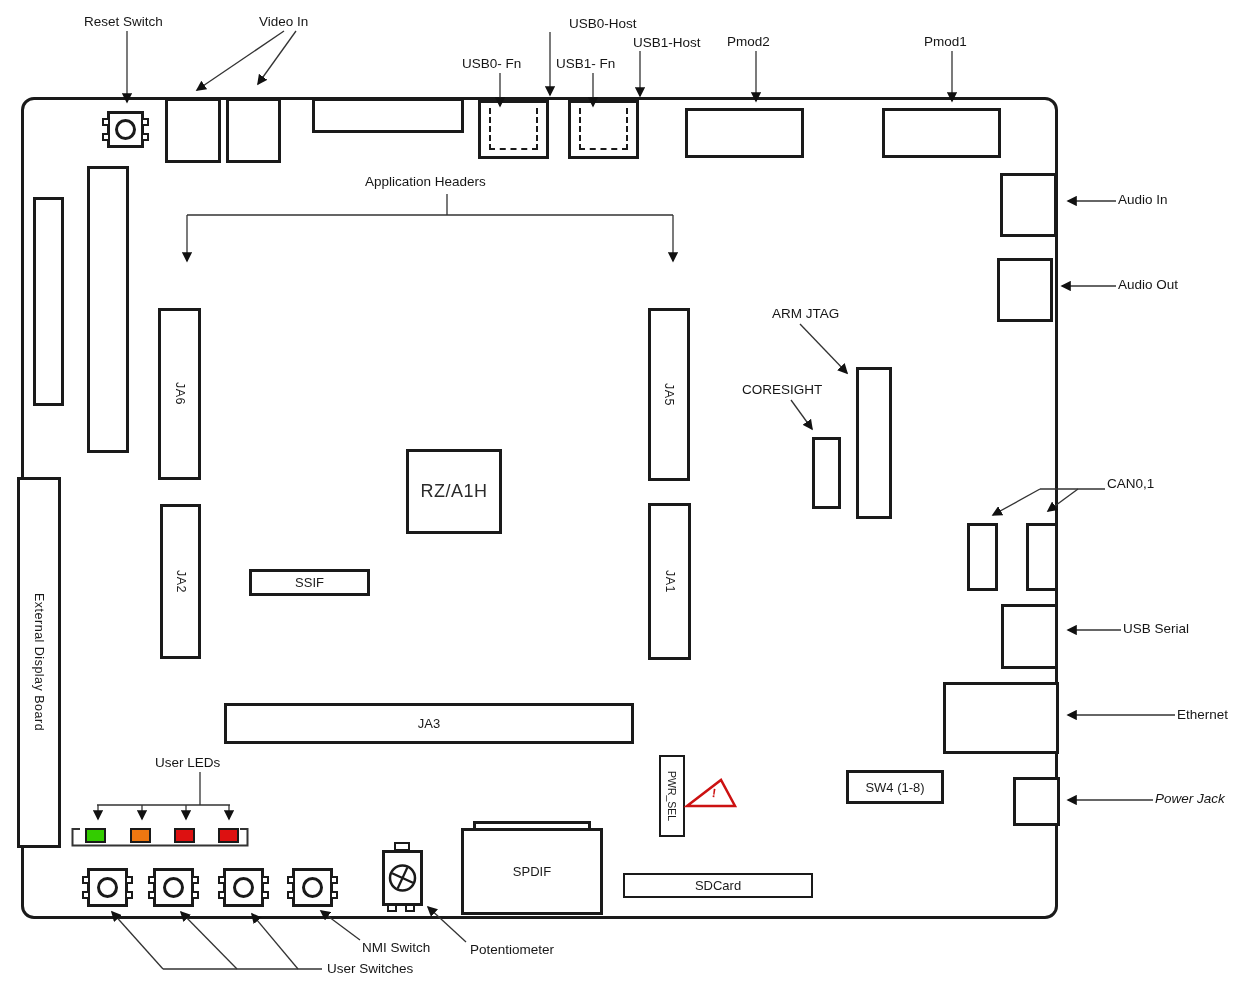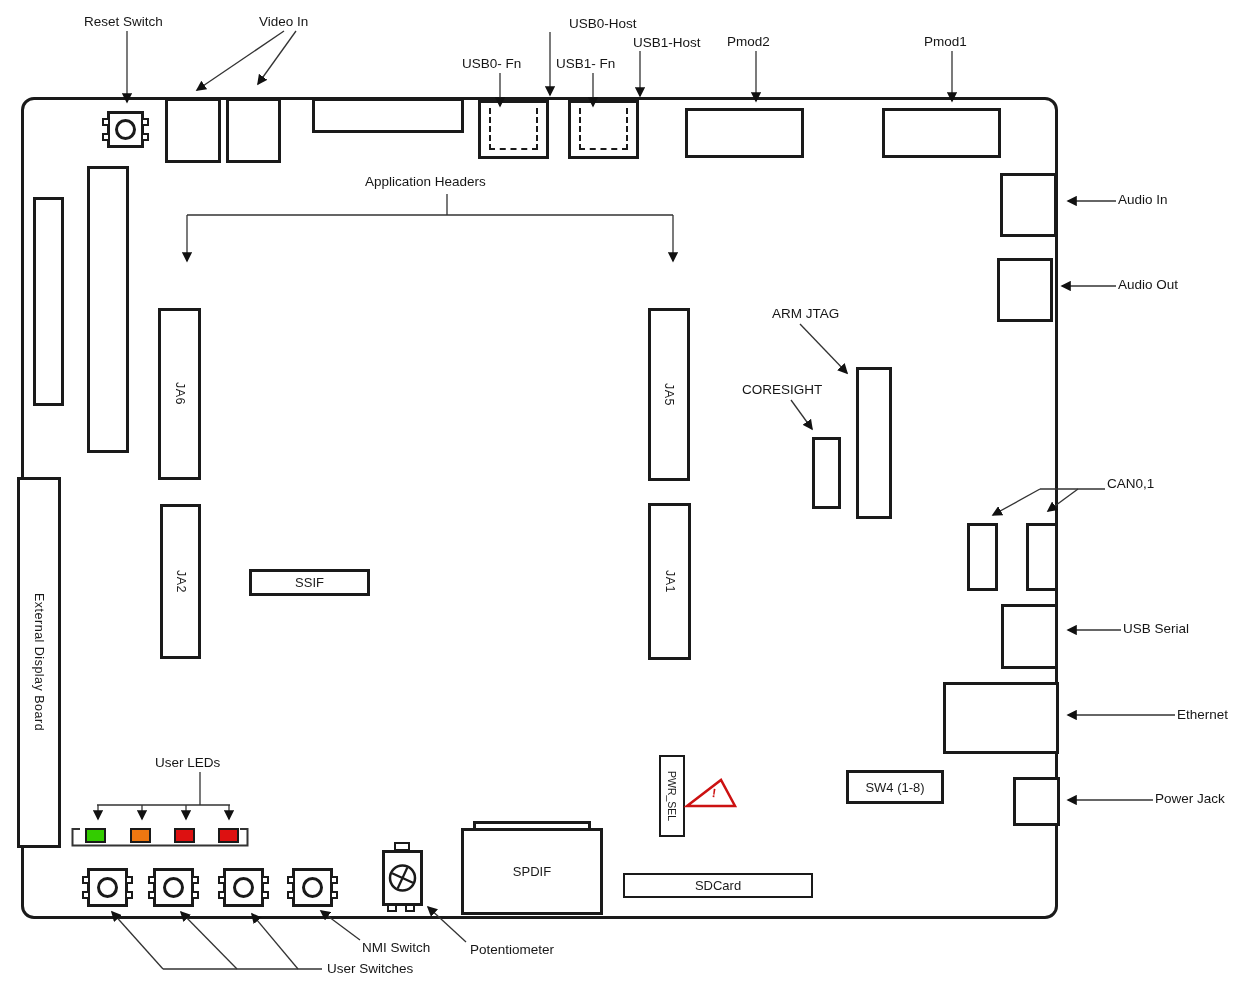--- a/index.html
+++ b/index.html
@@ -73,27 +73,33 @@
   <div class="c" style="left:648px;top:308px;width:42px;height:173px;">
     <span class="vt" style="font-size:12.5px;">JA5</span>
   </div>
   <div class="c" style="left:160px;top:504px;width:41px;height:155px;">
     <span class="vt" style="font-size:12.5px;">JA2</span>
   </div>
   <div class="c" style="left:648px;top:503px;width:43px;height:157px;">
     <span class="vt" style="font-size:12.5px;">JA1</span>
   </div>
 
+  <div class="c" style="left:406px;top:449px;width:96px;height:85px;">
+    <span class="cpu-text">RZ/A1H</span>
+  </div>
   <div class="c" style="left:249px;top:569px;width:121px;height:27px;">
     <span>SSIF</span>
   </div>
 
   <div class="c" style="left:856px;top:367px;width:36px;height:152px;"></div>
   <div class="c" style="left:812px;top:437px;width:29px;height:72px;"></div>
 
+  <div class="c" style="left:224px;top:703px;width:410px;height:41px;">
+    <span>JA3</span>
+  </div>
   <div class="c" style="left:473px;top:781px;width:118px;height:33px;margin-top:40px;">
     <span>SW6 (1-6)</span>
   </div>
   <div class="c" style="left:846px;top:770px;width:98px;height:34px;">
     <span>SW4 (1-8)</span>
   </div>
   <div class="c" style="left:461px;top:828px;width:142px;height:87px;">
     <span>SPDIF</span>
   </div>
   <div class="c thin" style="left:623px;top:873px;width:190px;height:25px;">
@@ -152,21 +158,21 @@
   <div class="lbl" style="left:727px;top:34px;">Pmod2</div>
   <div class="lbl" style="left:924px;top:34px;">Pmod1</div>
   <div class="lbl" style="left:365px;top:174px;">Application Headers</div>
   <div class="lbl" style="left:772px;top:306px;">ARM JTAG</div>
   <div class="lbl" style="left:742px;top:382px;">CORESIGHT</div>
   <div class="lbl" style="left:1118px;top:192px;">Audio In</div>
   <div class="lbl" style="left:1118px;top:277px;">Audio Out</div>
   <div class="lbl" style="left:1107px;top:476px;">CAN0,1</div>
   <div class="lbl" style="left:1123px;top:621px;">USB Serial</div>
   <div class="lbl" style="left:1177px;top:707px;">Ethernet</div>
-  <div class="lbl" style="left:1155px;top:791px;">Power Jack</div>
+  <div class="lbl" style="left:1155px;top:791px;font-style:italic;">Power Jack</div>
   <div class="lbl" style="left:155px;top:755px;">User LEDs</div>
   <div class="lbl" style="left:362px;top:940px;">NMI Switch</div>
   <div class="lbl" style="left:327px;top:961px;">User Switches</div>
   <div class="lbl" style="left:470px;top:942px;">Potentiometer</div>
 
   <svg class="overlay" width="1256" height="987">
     <defs>
       <marker id="ah" viewBox="0 0 10 10" refX="8.5" refY="5" markerWidth="8" markerHeight="8" orient="auto">
         <path d="M0,0 L10,5 L0,10 Z" fill="#111"></path>
       </marker>

